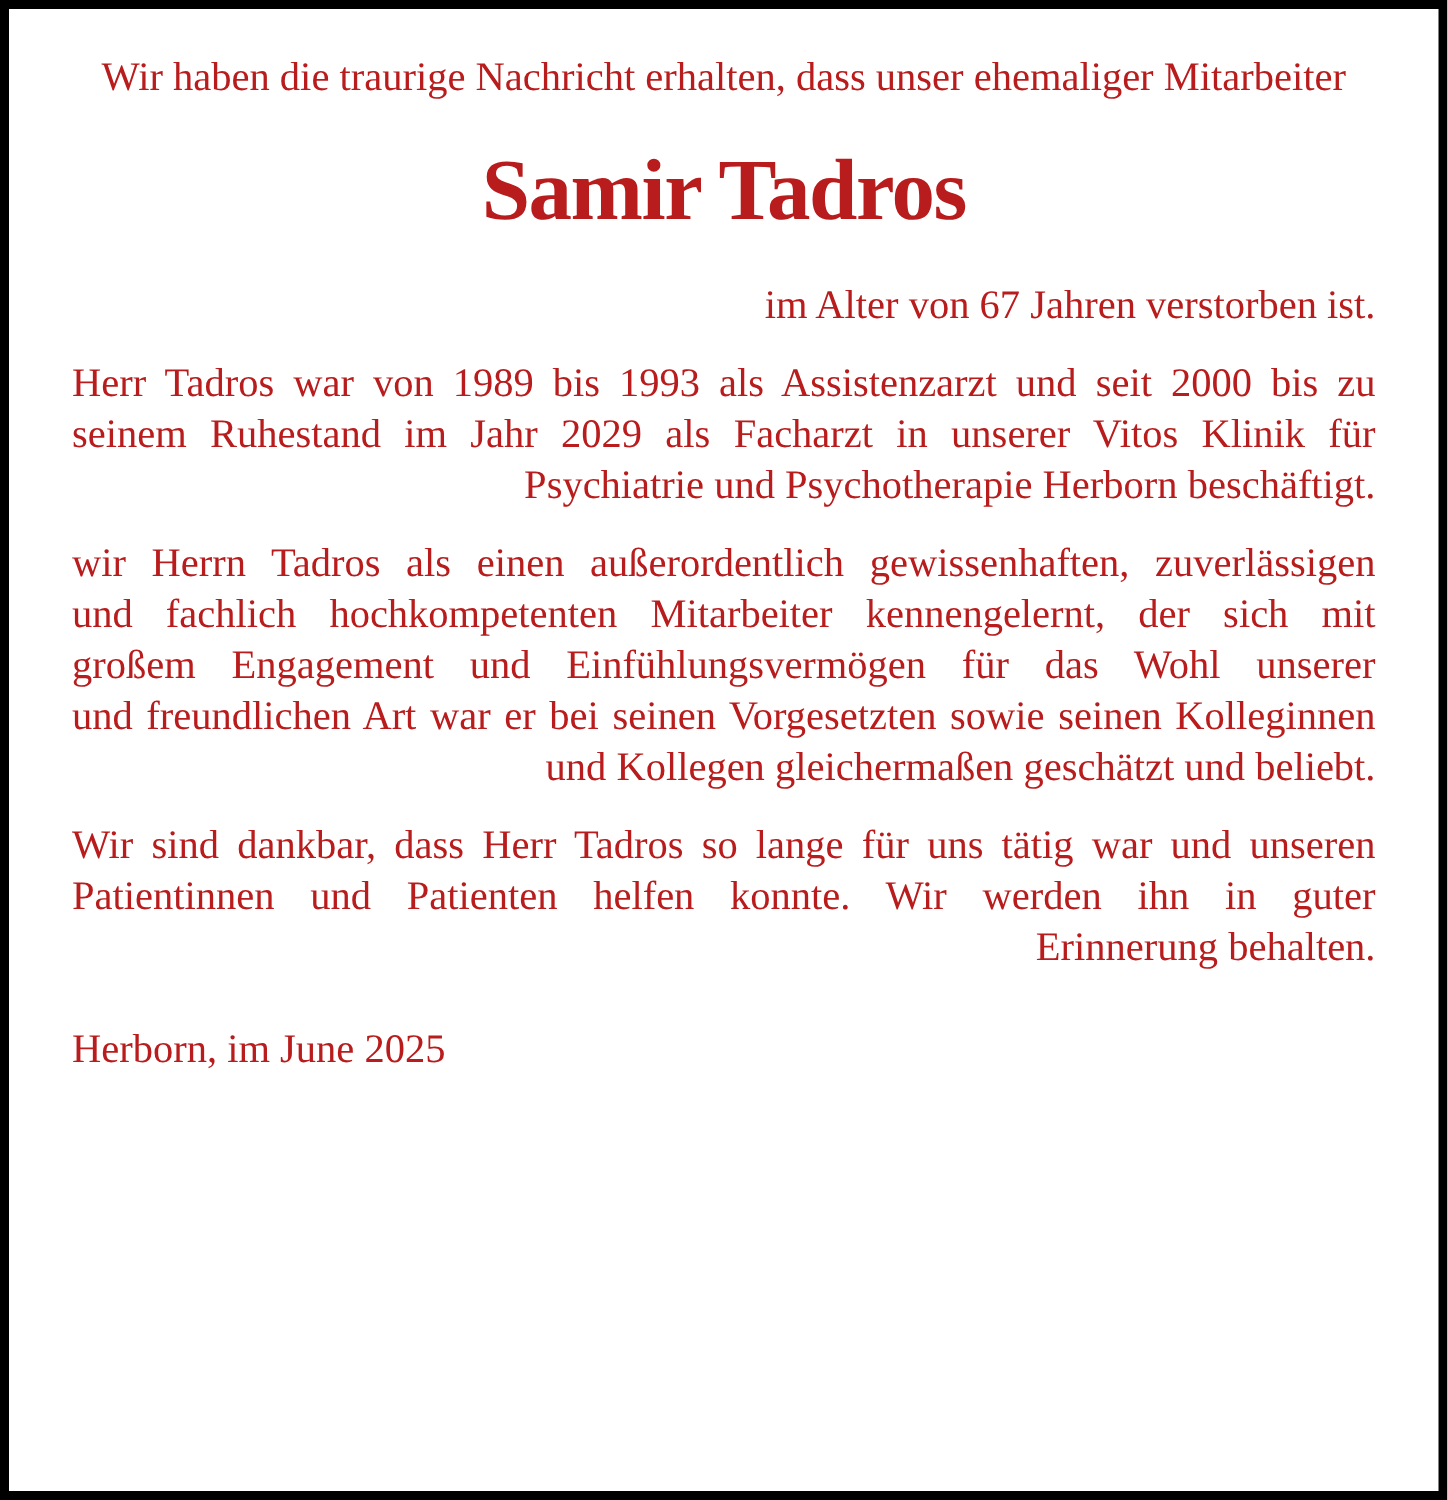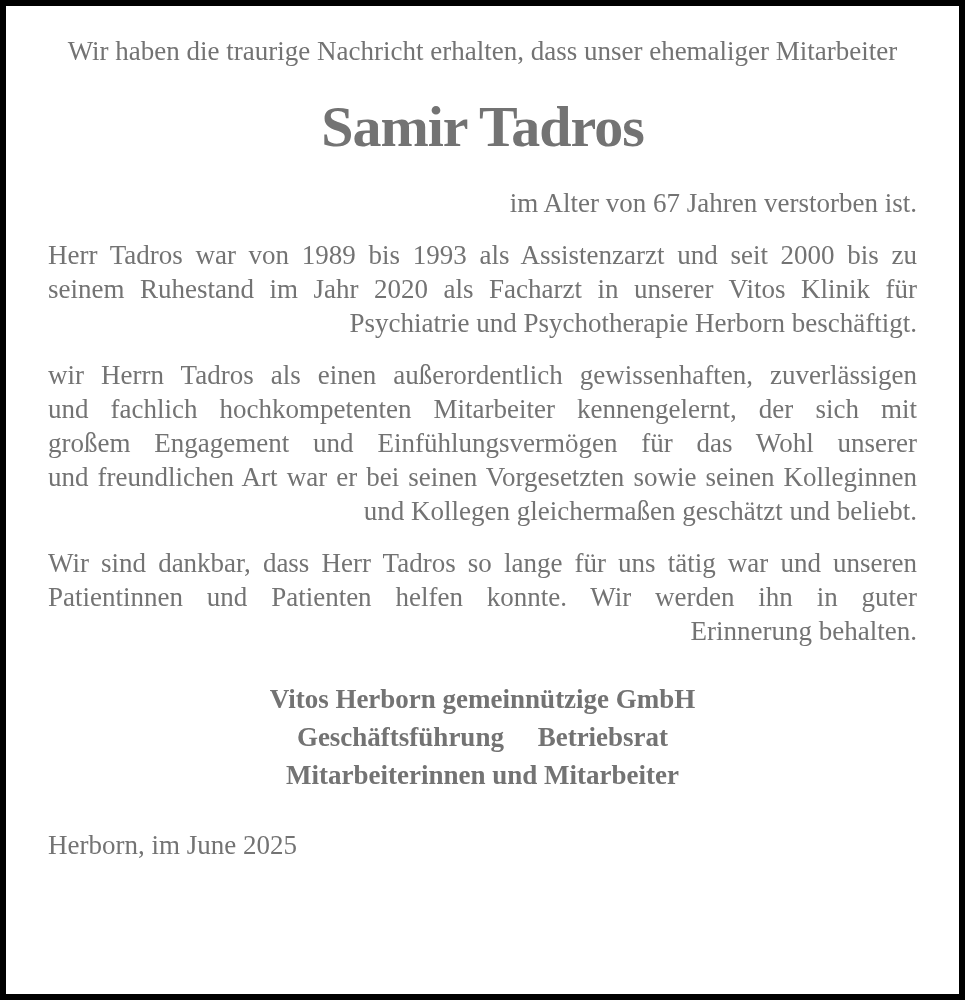--- a/index.html
+++ b/index.html
@@ -9,21 +9,21 @@
   }
   .page {
     box-sizing: border-box;
     width: 965px;
     height: 1000px;
     background: #ffffff;
     border: 6px solid #000000;
     padding: 0 42px;
     overflow: hidden;
     font-family: "Liberation Serif", serif;
-    color: #737373;
+    color: #b91c1c;
   }
   .intro {
     margin-top: 28px;
     font-size: 27px;
     line-height: 34px;
     text-align: center;
     white-space: nowrap;
   }
   .name {
     margin: 26px 0 0 0;
@@ -70,37 +70,32 @@
   <div class="intro">Wir haben die traurige Nachricht erhalten, dass unser ehemaliger Mitarbeiter</div>
 
   <h1 class="name">Samir Tadros</h1>
 
   <div>
       <div class="para first">
         <div class="lline">im Alter von 67 Jahren verstorben ist.</div>
       </div>
       <div class="para">
         <div class="jline">Herr Tadros war von 1989 bis 1993 als Assistenzarzt und seit 2000 bis zu</div>
-        <div class="jline">seinem Ruhestand im Jahr 2020 als Facharzt in unserer Vitos Klinik für</div>
+        <div class="jline">seinem Ruhestand im Jahr 2029 als Facharzt in unserer Vitos Klinik für</div>
         <div class="lline">Psychiatrie und Psychotherapie Herborn beschäftigt.</div>
       </div>
       <div class="para">
         <div class="jline">wir Herrn Tadros als einen außerordentlich gewissenhaften, zuverlässigen</div>
         <div class="jline">und fachlich hochkompetenten Mitarbeiter kennengelernt, der sich mit</div>
         <div class="jline">großem Engagement und Einfühlungsvermögen für das Wohl unserer</div>
         <div class="jline">und freundlichen Art war er bei seinen Vorgesetzten sowie seinen Kolleginnen</div>
         <div class="lline">und Kollegen gleichermaßen geschätzt und beliebt.</div>
       </div>
       <div class="para">
         <div class="jline">Wir sind dankbar, dass Herr Tadros so lange für uns tätig war und unseren</div>
         <div class="jline">Patientinnen und Patienten helfen konnte. Wir werden ihn in guter</div>
         <div class="lline">Erinnerung behalten.</div>
       </div>
     </div>
 
-  <div class="signature">
-      <div>Vitos Herborn gemeinnützige GmbH</div>
-      <div>Geschäftsführung&nbsp;&nbsp;&nbsp;&nbsp;&nbsp;Betriebsrat</div>
-      <div>Mitarbeiterinnen und Mitarbeiter</div>
-    </div>
 
   <div class="dateline">Herborn, im June 2025</div>
 </div>
 
 </body></html>

